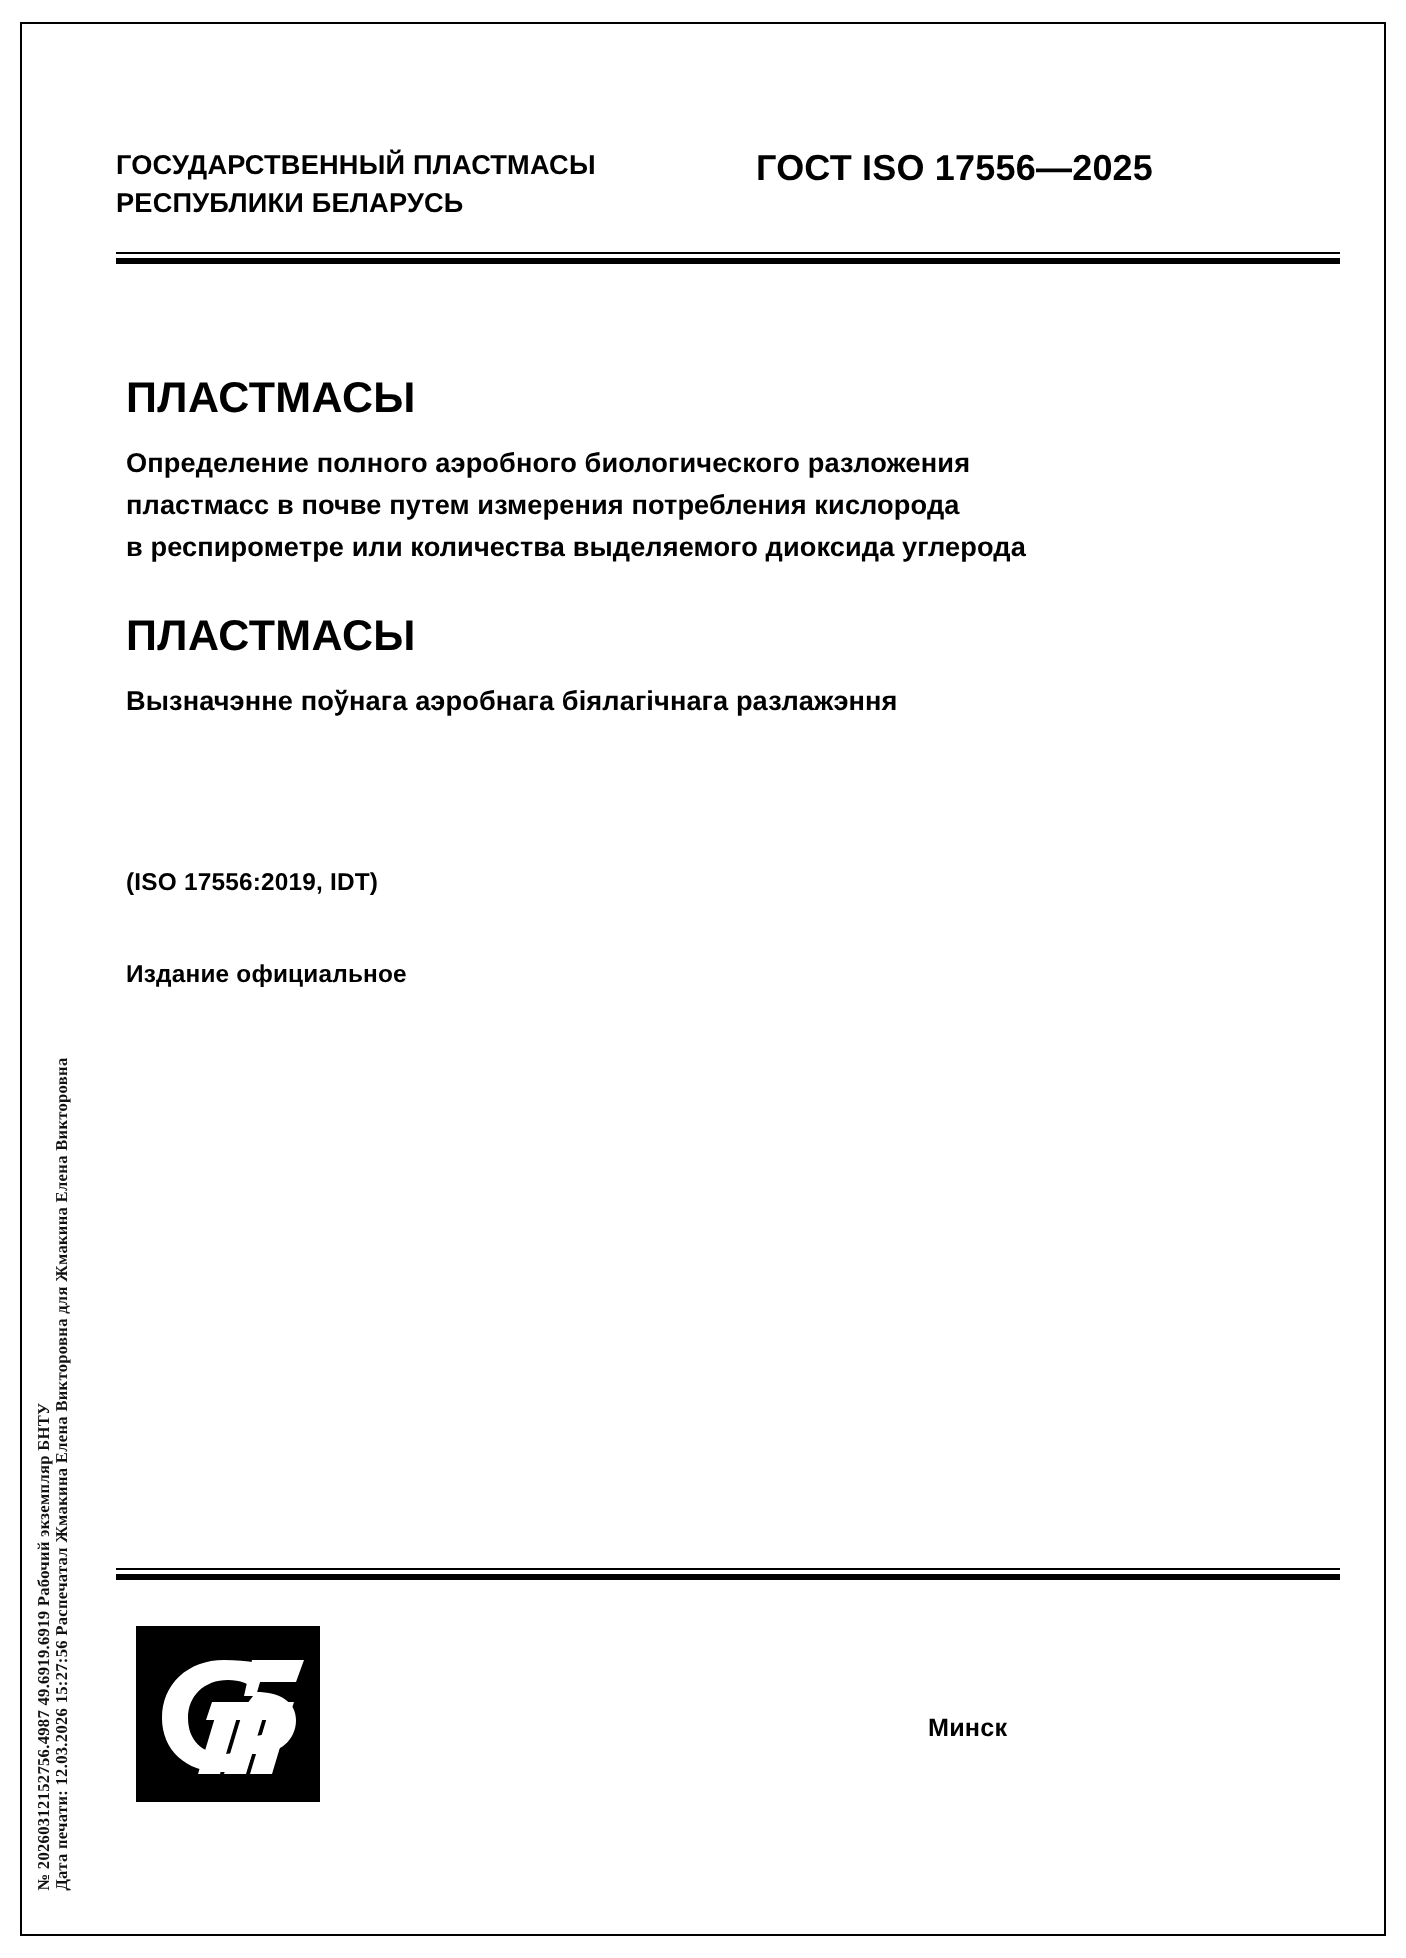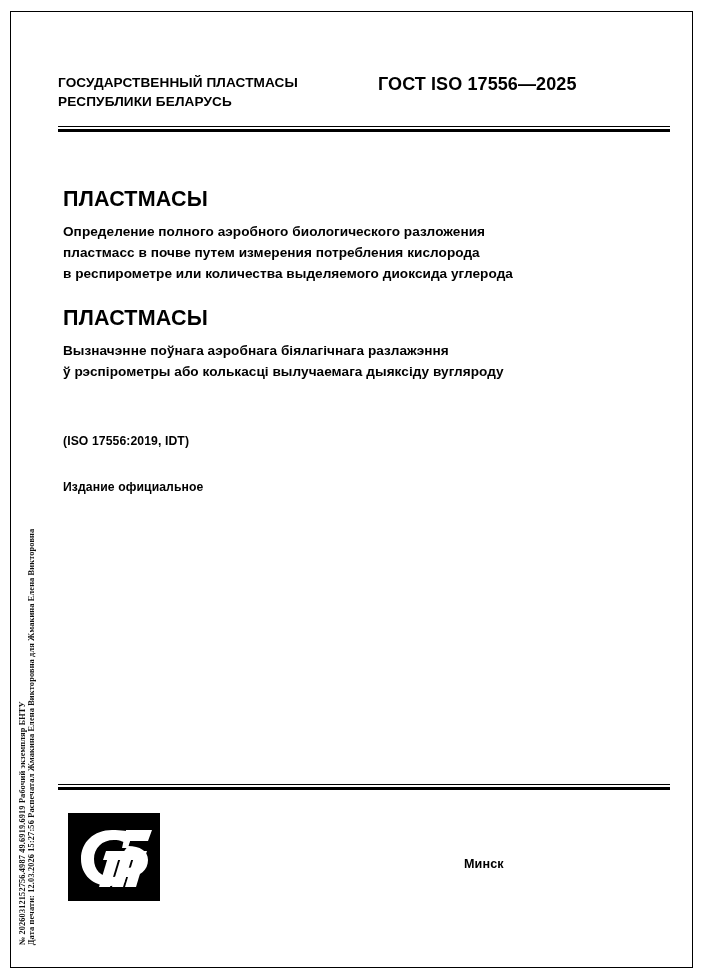--- a/index.html
+++ b/index.html
@@ -179,21 +179,20 @@
     <div>Определение полного аэробного биологического разложения</div>
     <div>пластмасс в почве путем измерения потребления кислорода</div>
     <div>в респирометре или количества выделяемого диоксида углерода</div>
   </div>
 </div>
 
 <div class="title-block" id="title-be">
   <div class="title-heading">ПЛАСТМАСЫ</div>
   <div class="title-sub">
     <div>Вызначэнне поўнага аэробнага біялагічнага разлажэння</div>
-    <div>ў рэспірометры або колькасці вылучаемага дыяксіду вугляроду</div>
   </div>
 </div>
 
 <div id="iso-ref">(ISO 17556:2019, IDT)</div>
 
 <div id="official-edition">Издание официальное</div>
 
 <div class="rule-double" id="rule-bottom">
   <div class="thin"></div>
   <div class="thick"></div>

